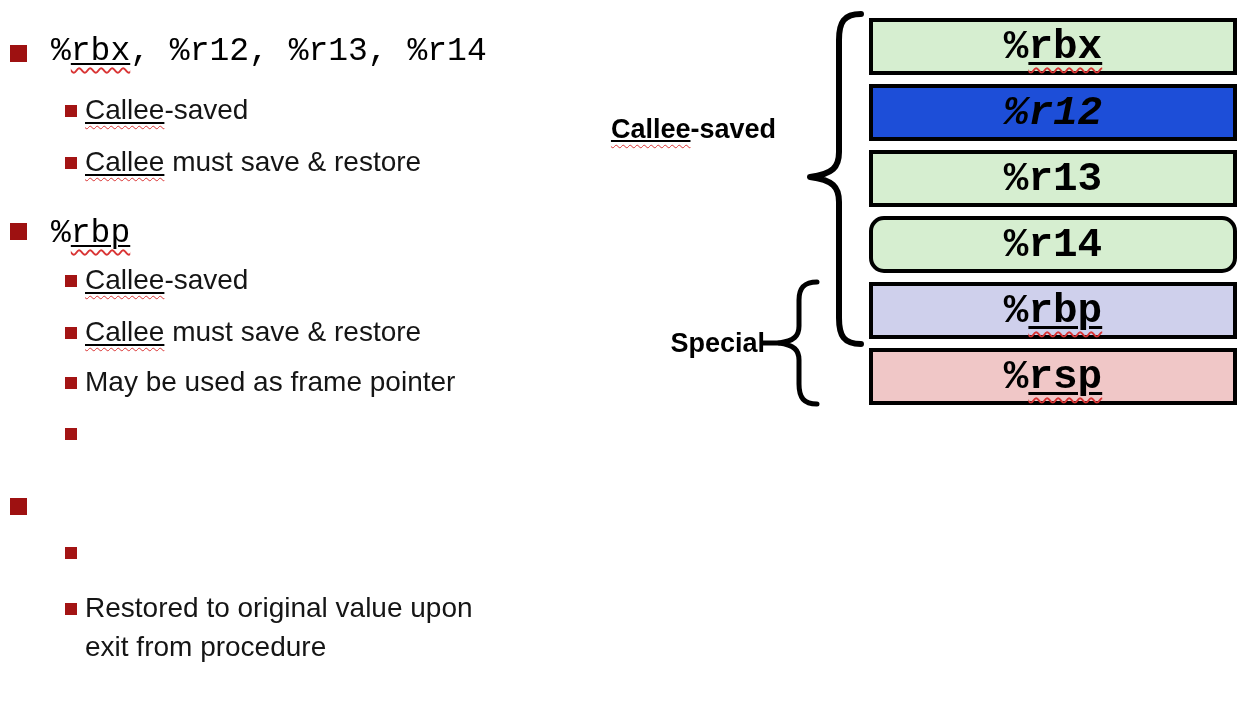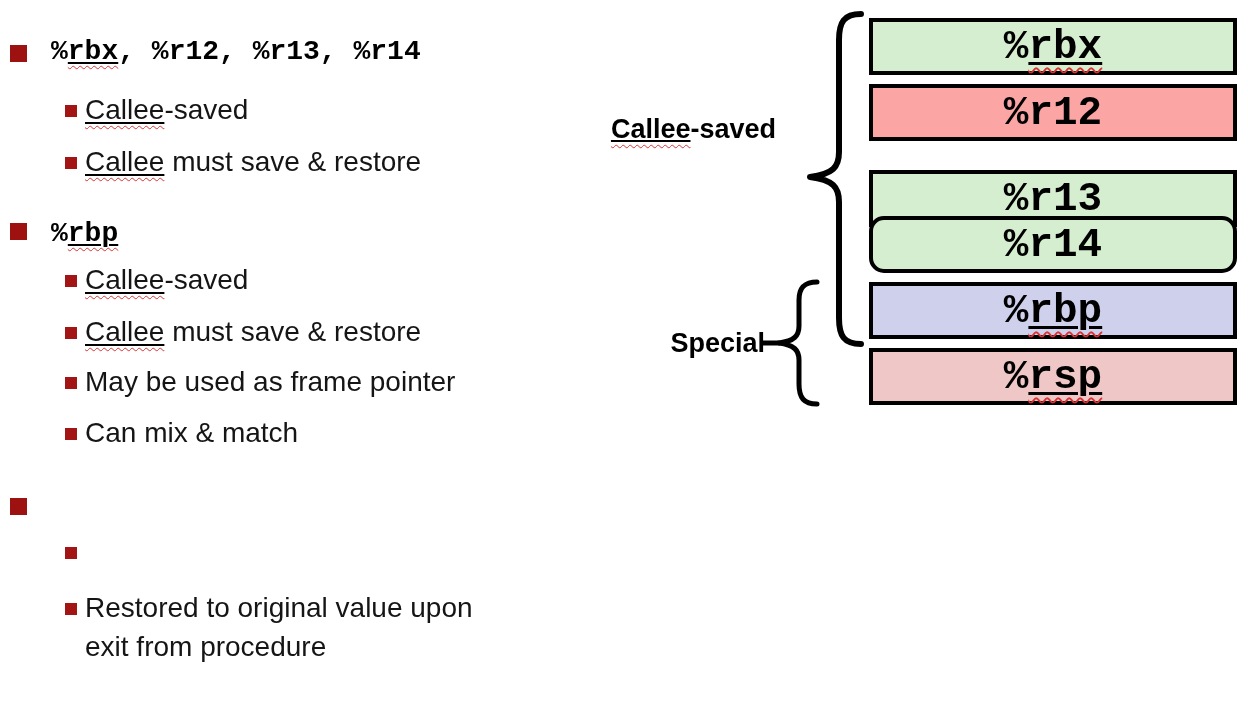--- a/index.html
+++ b/index.html
@@ -8,21 +8,21 @@
     position:relative; width:1248px; height:712px; background:#ffffff;
     font-family:"Liberation Sans", sans-serif; color:#000; overflow:hidden;
   }
 
   
   .bullet1 { position:absolute; left:10px; width:17px; height:17px; }
   .bullet2 { position:absolute; left:65px; width:12px; height:12px; }
   .ht {
     position:absolute; left:51px; white-space:nowrap;
     font-family:"Liberation Mono","DejaVu Sans Mono",monospace;
-    font-weight:700; font-size:28px; line-height:46px;
+    font-weight:400; font-size:33px; line-height:46px;
   }
   .st {
     position:absolute; left:85px; white-space:nowrap;
     font-size:28px; line-height:36px; color:#151515;
   }
 
   
   .mk {
     text-decoration-line:underline; text-decoration-style:wavy;
     text-decoration-color:#d93434; text-decoration-thickness:0.05em;
@@ -72,21 +72,20 @@
   <div class="bullet2" style="top: 275px; background-color: rgb(163, 20, 20);"></div>
   <div class="st" style="top:262px"><span></span><span class="mk"><span class="mk-in">Callee</span></span><span>-saved</span></div>
 
   <div class="bullet2" style="top: 327px; background-color: rgb(163, 20, 20);"></div>
   <div class="st" style="top:314px"><span></span><span class="mk"><span class="mk-in">Callee</span></span><span> must save &amp; restore</span></div>
 
   <div class="bullet2" style="top: 377px; background-color: rgb(163, 20, 20);"></div>
   <div class="st" style="top:364px"><span>May be used as frame pointer</span></div>
 
   <div class="bullet2" style="top: 428px; background-color: rgb(163, 20, 20);"></div>
-  <div class="st" style="top:415px"><span>Can mix &amp; match</span></div>
 
   <div class="bullet1" style="top: 498px; background-color: rgb(158, 17, 17);"></div>
 
   <div class="bullet2" style="top: 547px; background-color: rgb(163, 20, 20);"></div>
 
   <div class="bullet2" style="top: 603px; background-color: rgb(163, 20, 20);"></div>
   <div class="st" style="top:590px"><span>Restored to original value upon</span></div>
   <div class="st" style="top:629px"><span>exit from procedure</span></div>
 
   <div class="lab-big">
@@ -100,24 +99,24 @@
 
   <svg class="brace" style="left:760px; top:278px;" width="62" height="130" viewBox="0 0 62 130">
     <path d="M 3 65 L 19 65" stroke-width="5"></path>
     <path d="M 57 4 C 44 4 39 10 39 22 L 39 48 C 39 58 34 63 19 65 C 34 67 39 72 39 82 L 39 106 C 39 120 44 126 57 126" stroke-width="5"></path>
   </svg>
 
   <div class="regbox" style="top: 18px; background-color: rgb(214, 238, 208);">
       <span>%</span>
       <span class="mk"><span class="mk-in">rbx</span></span>
     </div>
-  <div class="regbox" style="top: 84px; background-color: #fca5a5;">
+  <div class="regbox" style="top: 84px; background-color: #1d4ed8; font-style: italic;">
       <span>%r12</span>
     </div>
-  <div class="regbox" style="top: 150px; background-color: rgb(214, 238, 208); margin-top: 20px;">
+  <div class="regbox" style="top: 150px; background-color: rgb(214, 238, 208);">
       <span>%r13</span>
     </div>
   <div class="regbox" style="top: 216px; background-color: rgb(214, 238, 208); border-radius: 15px;">
       <span>%r14</span>
     </div>
   <div class="regbox" style="top: 282px; background-color: rgb(207, 208, 236);">
       <span>%</span>
       <span class="mk"><span class="mk-in">rbp</span></span>
     </div>
   <div class="regbox" style="top: 348px; background-color: rgb(240, 199, 199);">

